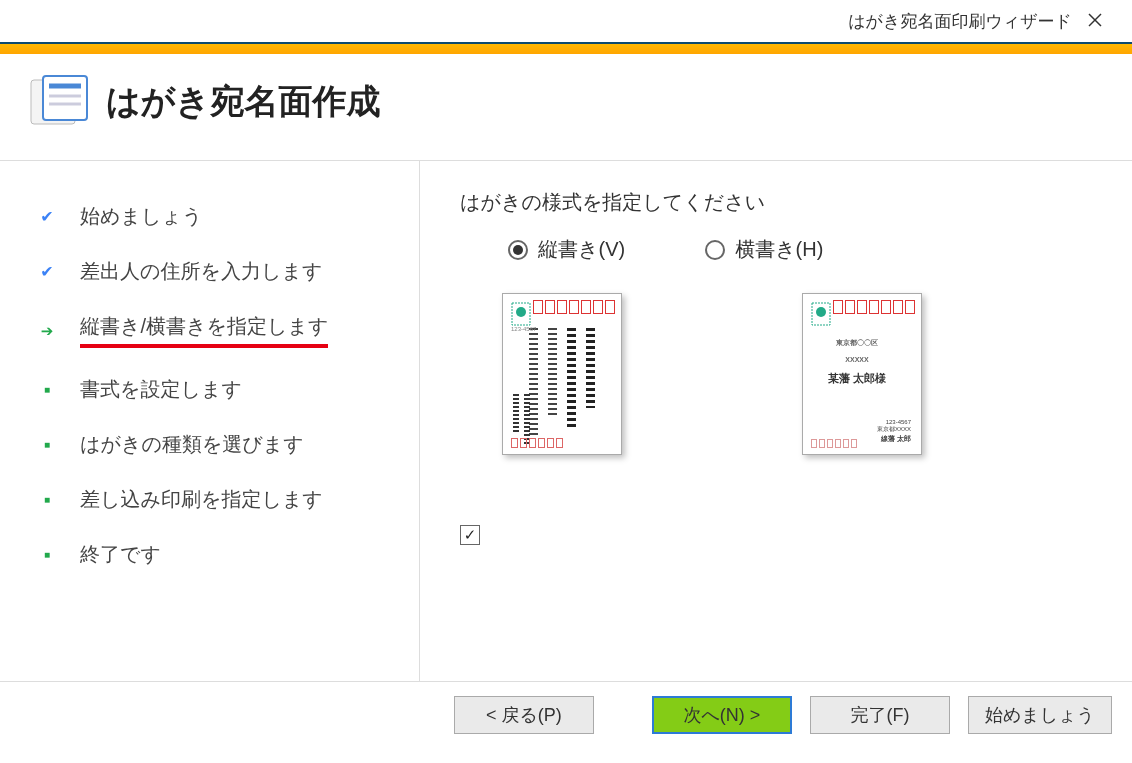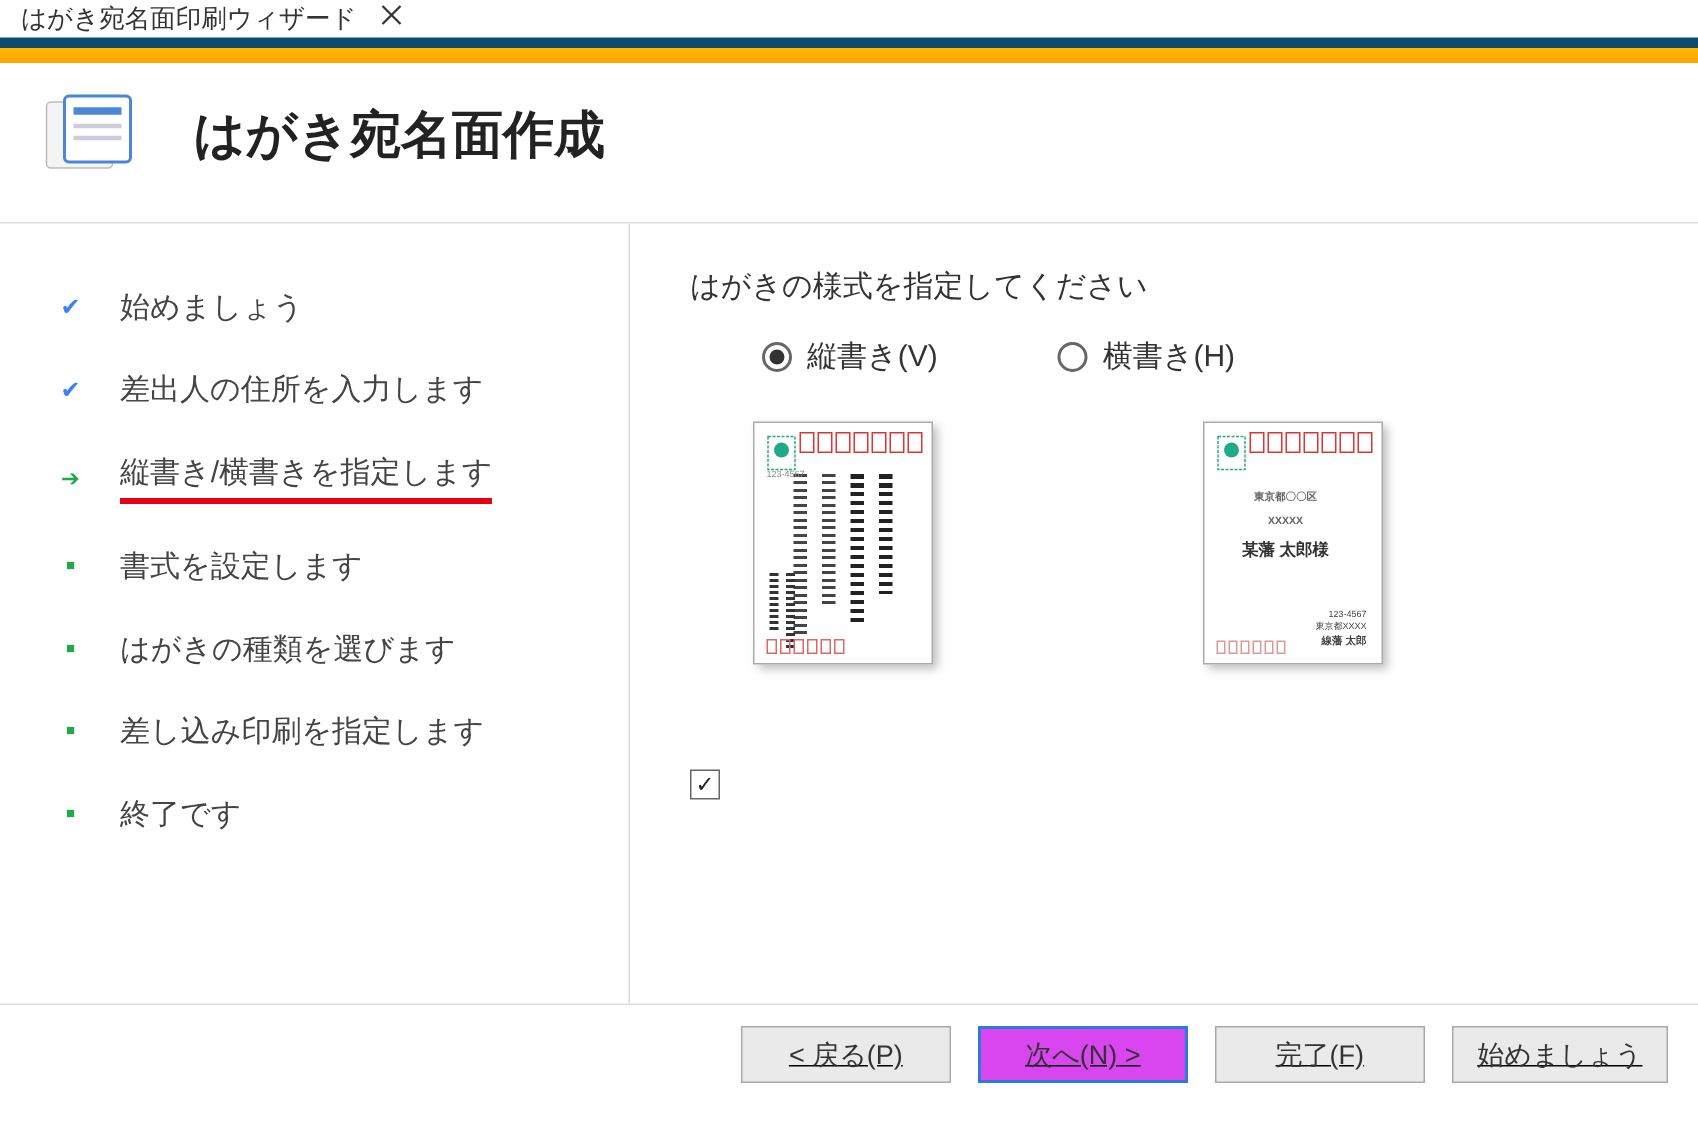--- a/index.html
+++ b/index.html
@@ -6,43 +6,43 @@
     body {
       font-family: "Yu Gothic UI", "Meiryo", "MS PGothic", sans-serif;
       background: #fff;
       width: 1132px;
       height: 763px;
       overflow: hidden;
     }
     .titlebar {
       display: flex;
       align-items: center;
-      justify-content: flex-start;
-      height: 32px;
+      justify-content: flex-end;
+      height: 44px;
       padding: 0 14px;
-      border-bottom: 7px solid #0c4a6e;
+      border-bottom: 2px solid #0c4a6e;
       font-size: 17px;
       color: #333;
     }
     .close-btn {
       width: 46px; height: 30px;
       display: flex; align-items: center; justify-content: center;
       font-size: 20px; color: #333;
       cursor: pointer;
       background: none; border: none;
     }
     .orange-strip {
       height: 10px;
       background: linear-gradient(to bottom, #ffb800, #ffa500);
     }
     .banner {
       display: flex;
       align-items: center;
       padding: 18px 24px 28px 24px;
-      gap: 35px;
+      gap: 12px;
       border-bottom: 1px solid #ddd;
     }
     .banner-icon {
       width: 70px; height: 60px;
       display: flex; align-items: center; justify-content: center;
     }
     .banner-icon svg { width: 64px; height: 56px; }
     .banner-title {
       font-size: 34px;
       font-weight: bold;
@@ -158,33 +158,34 @@
       font-size: 20px; color: #333;
     }
     .cb {
       width: 20px; height: 20px; border: 1px solid #666;
       display: inline-flex; align-items: center; justify-content: center;
       font-size: 15px; color: #222;
     }
     .footer {
       border-top: 1px solid #ddd;
       padding: 14px 20px;
-      display: flex; justify-content: flex-end; gap: 18px; text-decoration: underline;
+      display: flex; justify-content: flex-end; gap: 18px;
     }
     .btn {
       min-width: 140px; height: 38px;
       border: 1px solid #aaa;
       background: #eaeaea;
       font-size: 18px; color: #333;
       cursor: pointer;
       padding: 0 16px;
     }
     .btn.primary {
       border: 2px solid #2d7bd6;
-      background: #d946ef;
+      background: #84cc16;
+      margin-left: 40px;
     }
   </style>
 </head>
 <body>
 
 <div class="titlebar">
   <span>はがき宛名面印刷ウィザード</span>
   <button class="close-btn">
     <span>
       <svg viewBox="0 0 16 16" width="16" height="16">

